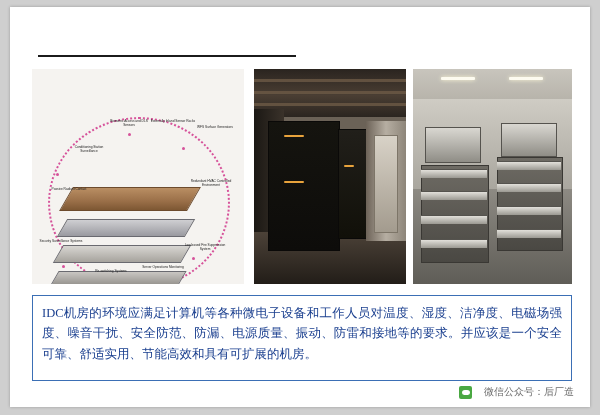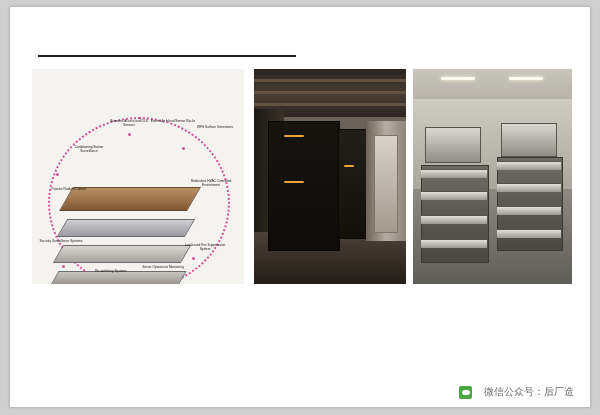--- a/index.html
+++ b/index.html
@@ -332,19 +332,22 @@
       <div class="p3-shelf" style="left:84px;top:114px;width:64px;height:8px;"></div>
       <div class="p3-shelf" style="left:84px;top:137px;width:64px;height:8px;"></div>
       <div class="p3-shelf" style="left:84px;top:160px;width:64px;height:8px;"></div>
 
       <div class="p3-cell" style="left:12px;top:58px;width:54px;height:34px;"></div>
       <div class="p3-cell" style="left:88px;top:54px;width:54px;height:32px;"></div>
     </div>
 
   </div>
 
+  <div class="textbox">
+    <p class="para">IDC机房的环境应满足计算机等各种微电子设备和工作人员对温度、湿度、洁净度、电磁场强度、噪音干扰、安全防范、防漏、电源质量、振动、防雷和接地等的要求。并应该是一个安全可靠、舒适实用、节能高效和具有可扩展的机房。</p>
+  </div>
 
   <div class="wm">
     <div class="wm-icon"></div>
     <div class="wm-text">微信公众号：后厂造</div>
   </div>
 
 </div>
 
 </body></html>

